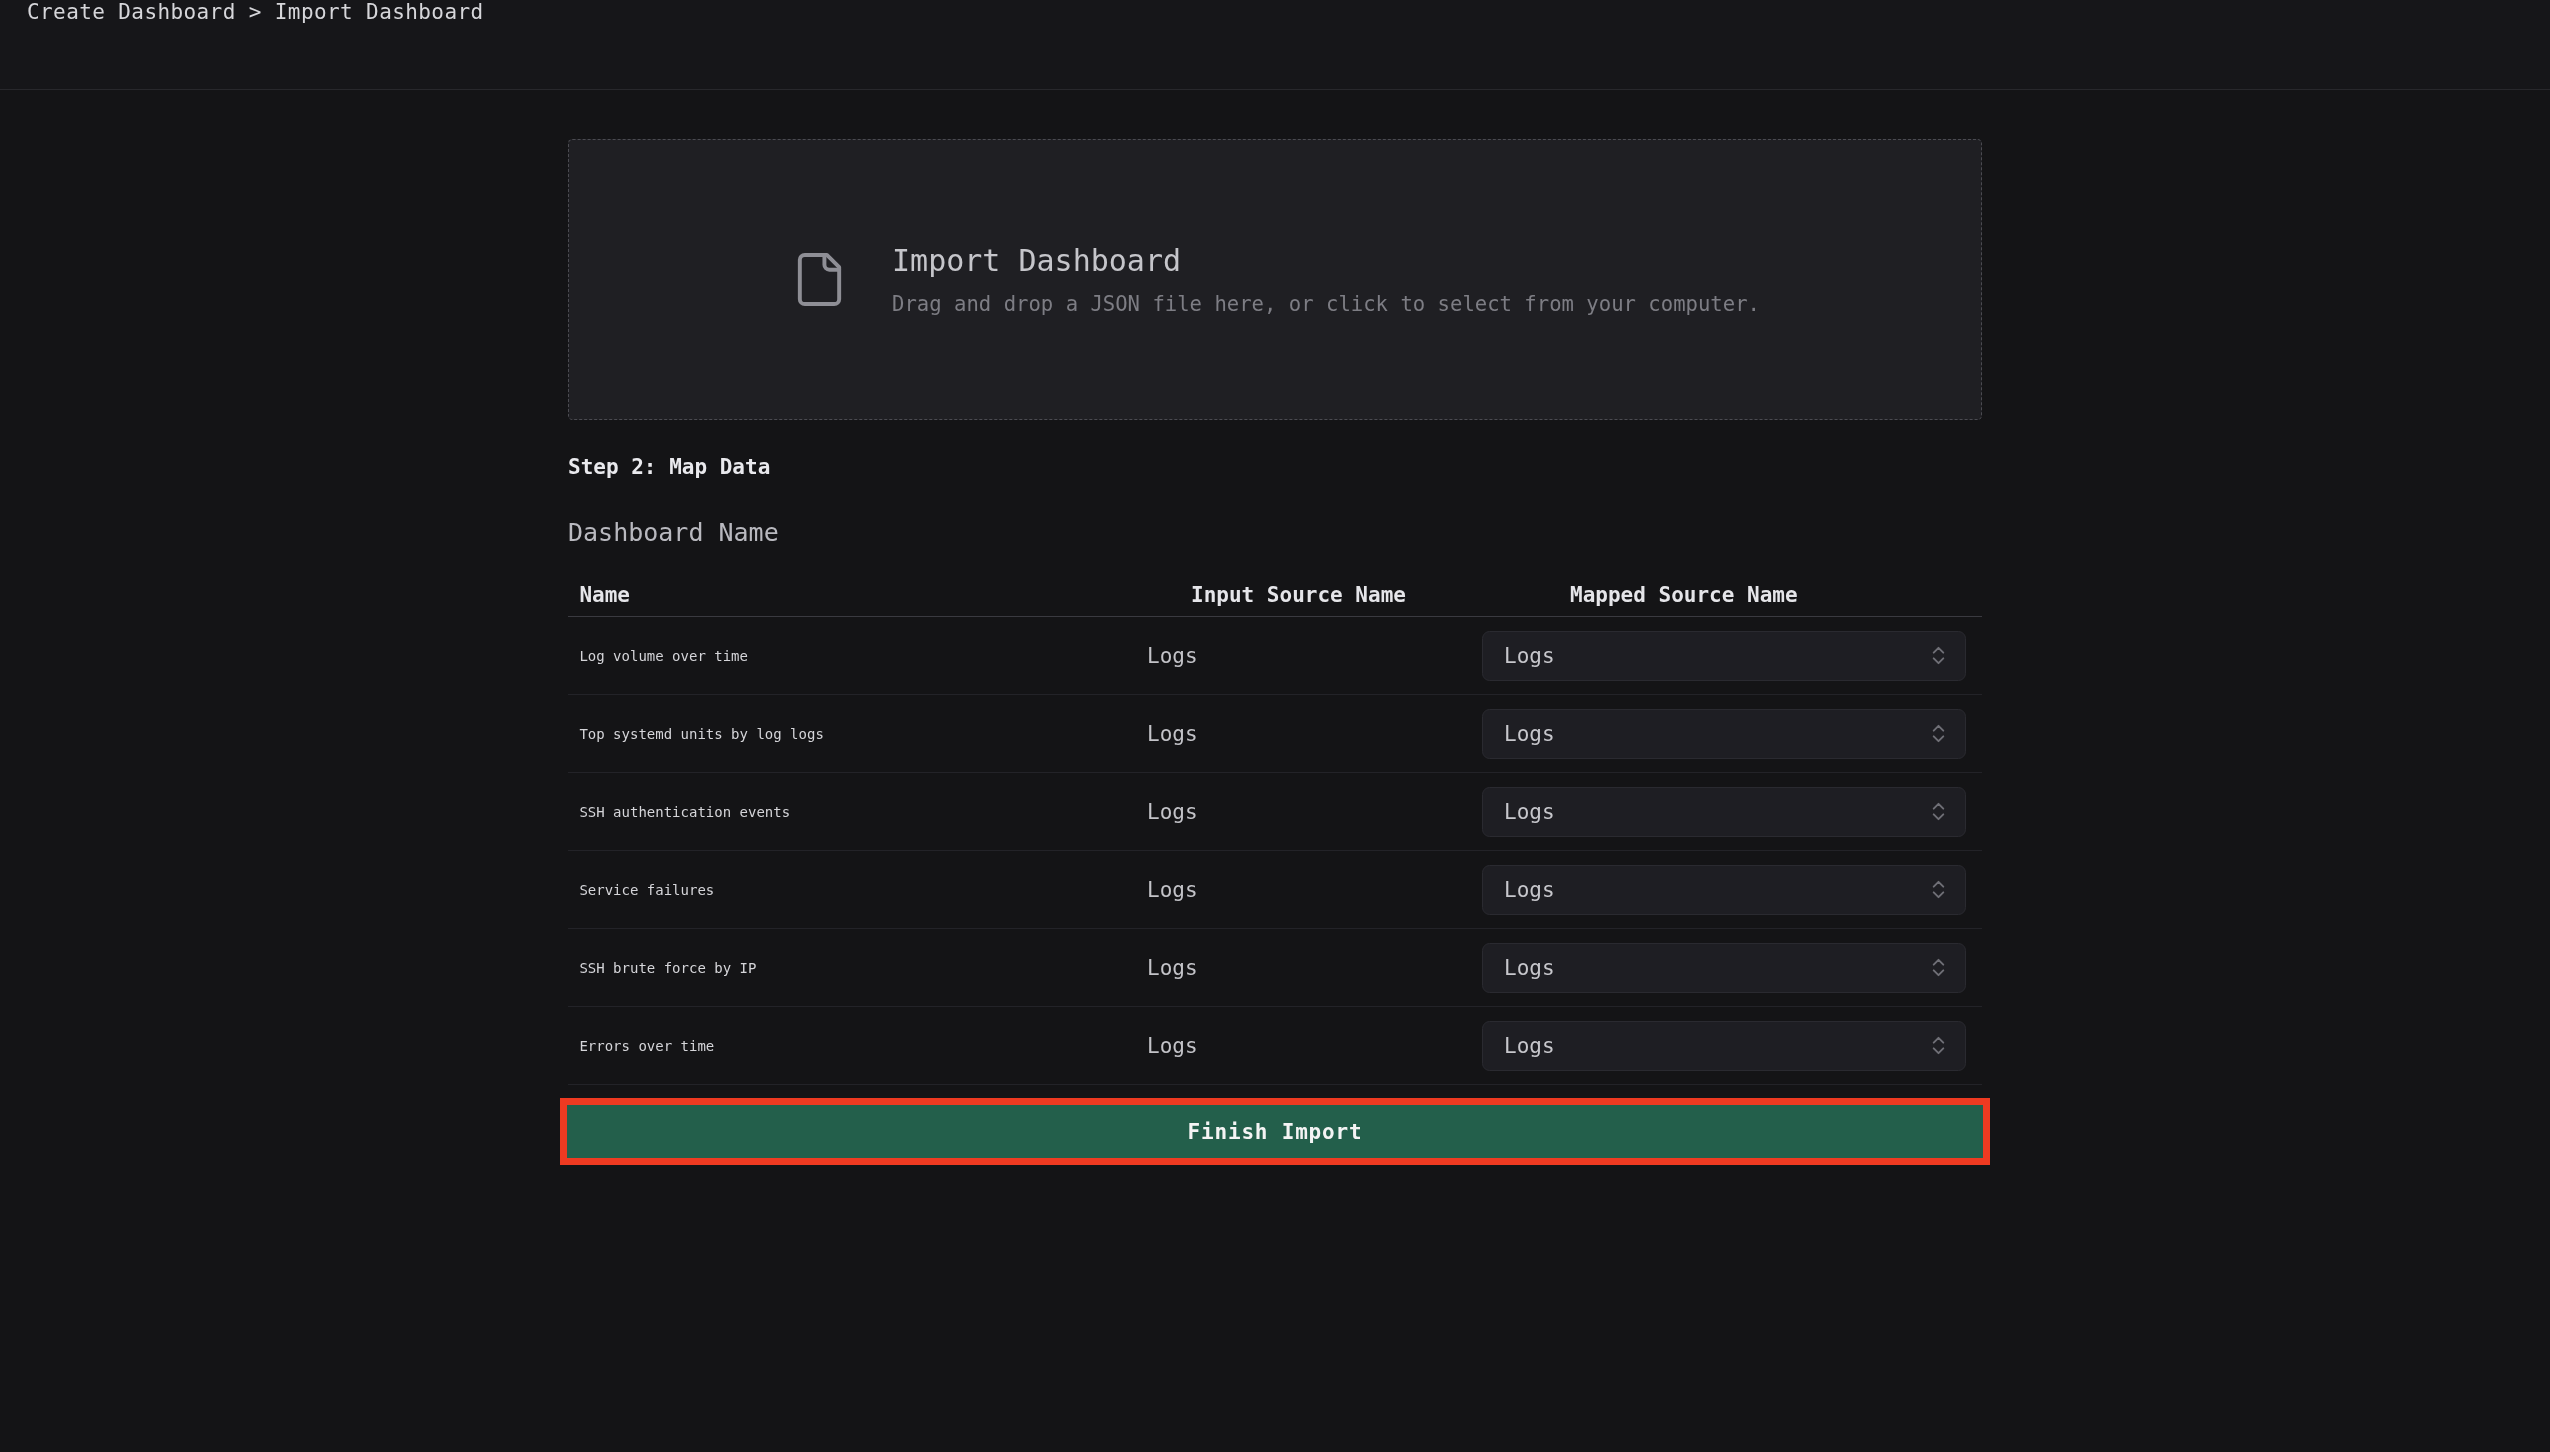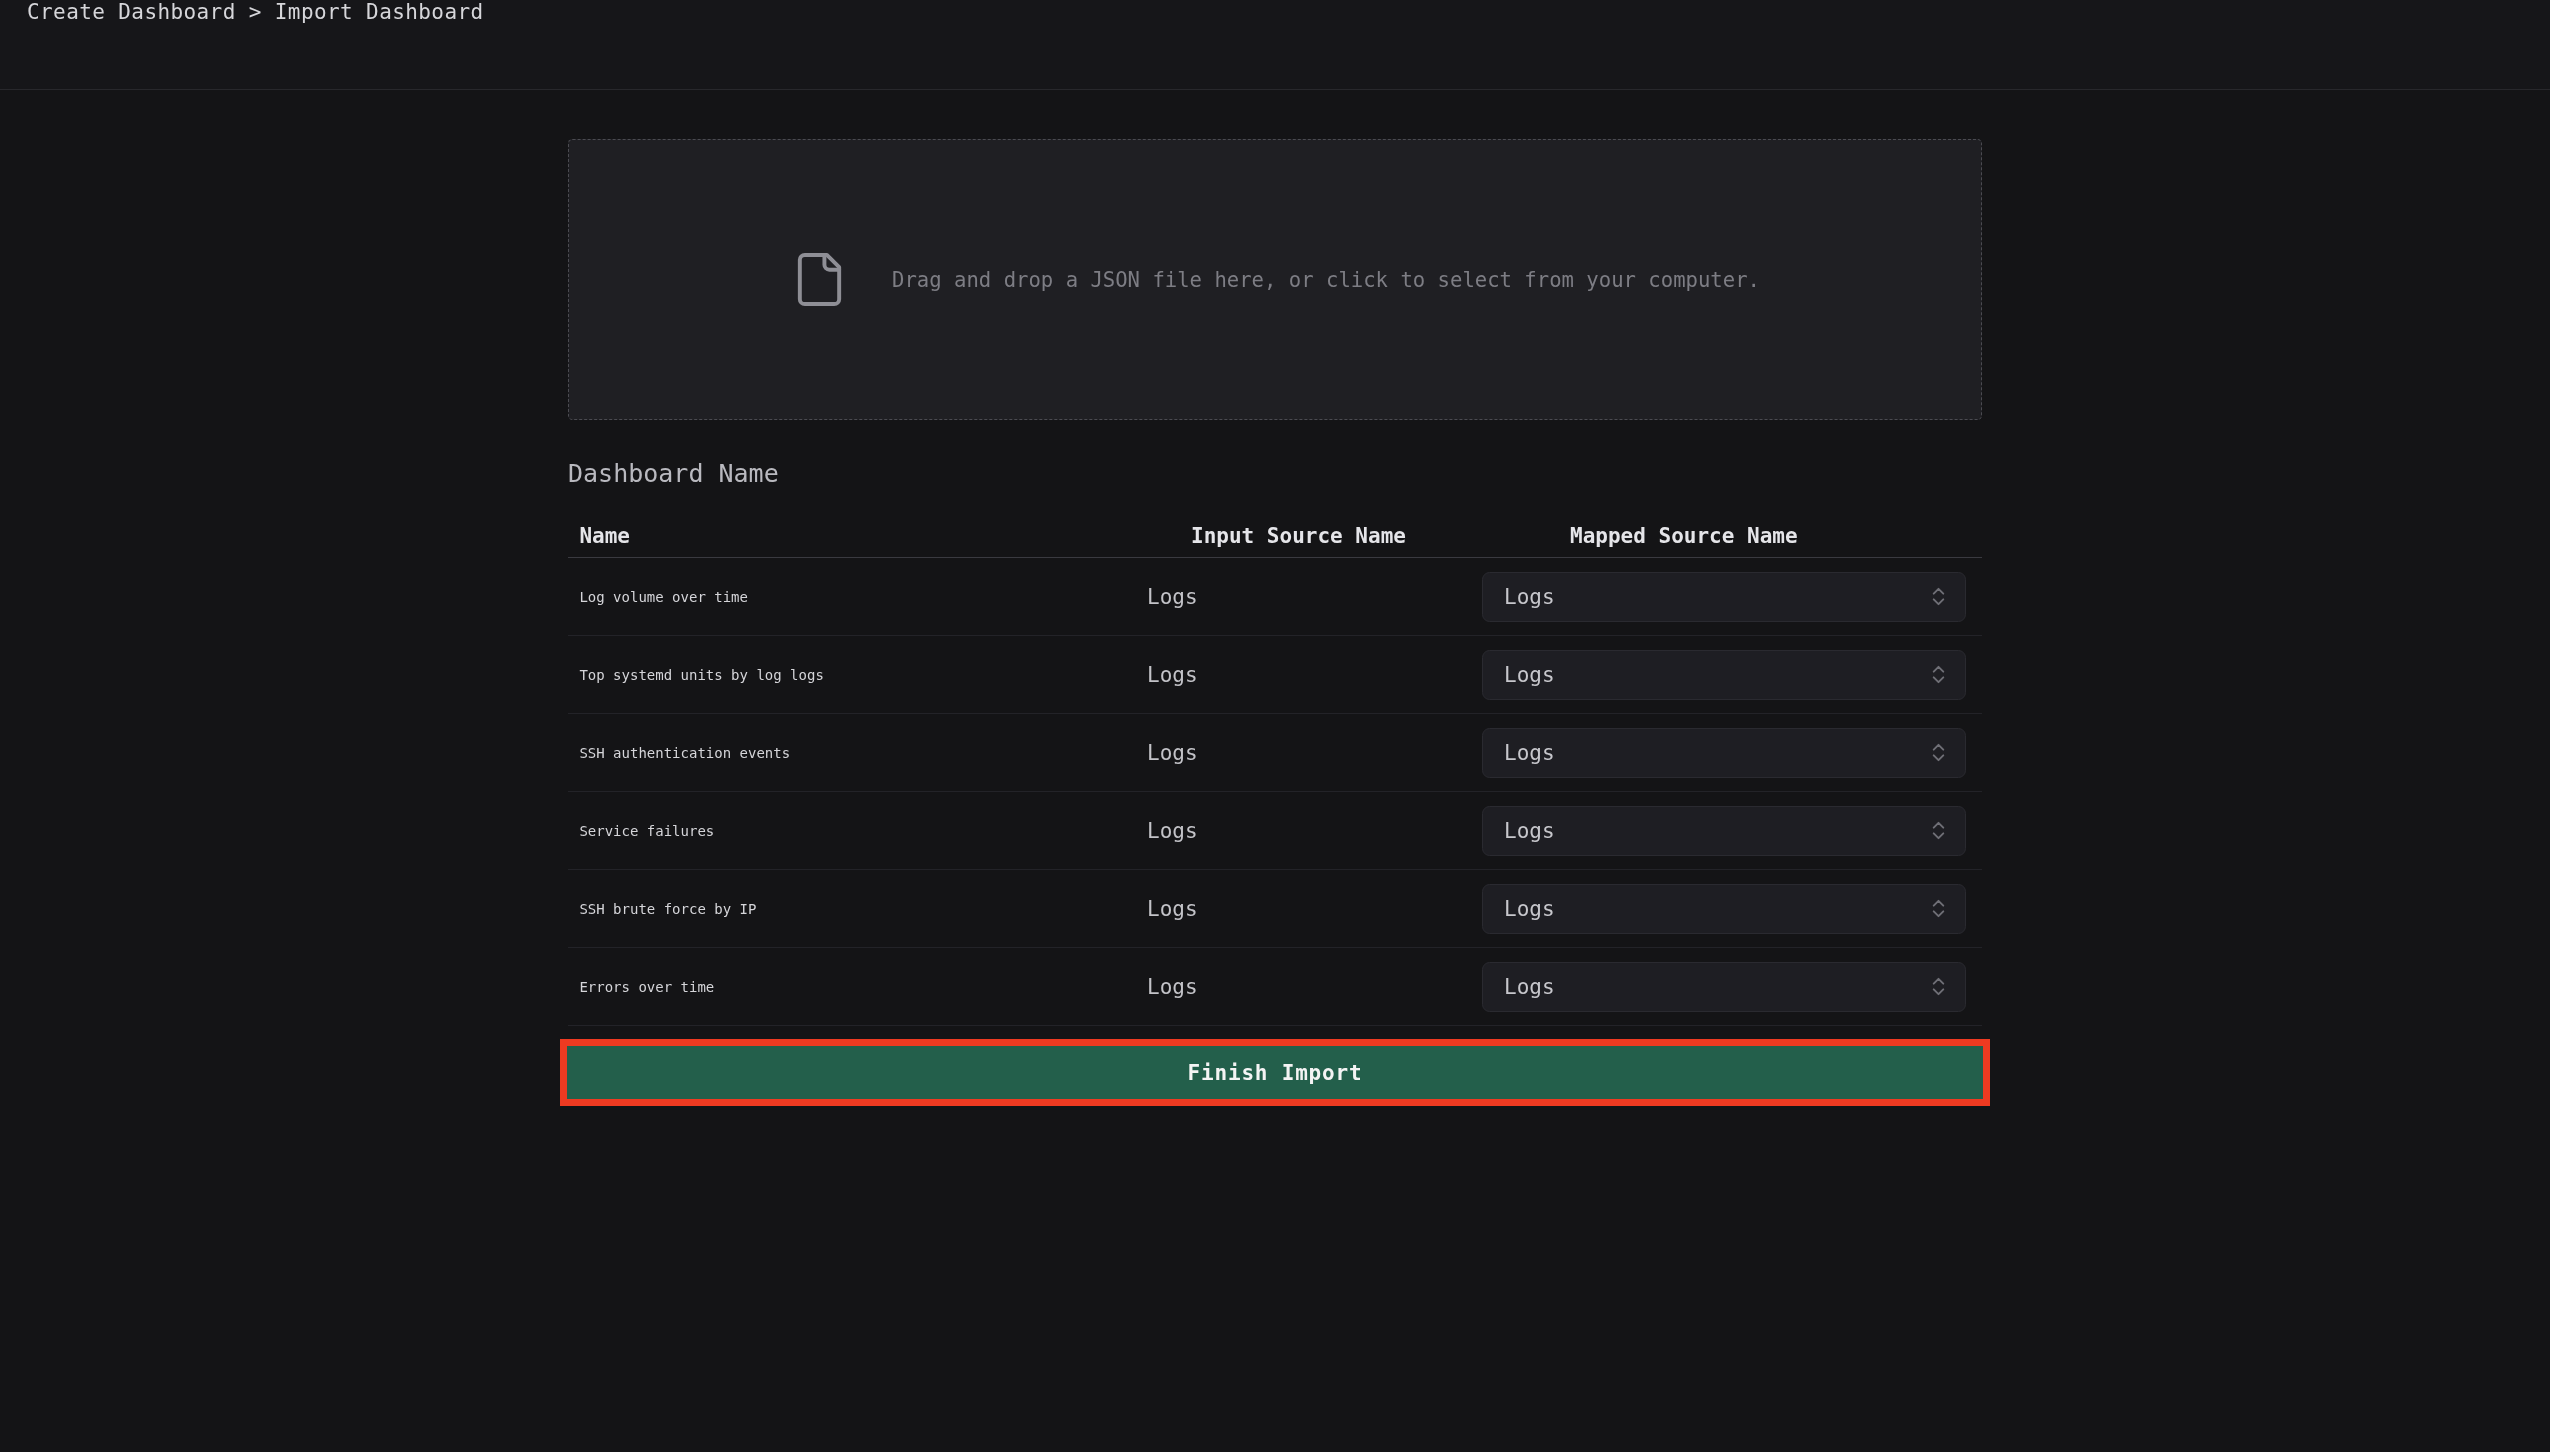--- a/index.html
+++ b/index.html
@@ -83,24 +83,26 @@
 </div>
 
 <div class="content">
 
   <div class="dropzone">
     <svg class="file-icon" width="59" height="73" viewBox="0 0 24 24" fill="none" stroke="#8e8e95" stroke-width="1.6" stroke-linecap="round" stroke-linejoin="round">
       <path d="M15 2H6a2 2 0 0 0-2 2v16a2 2 0 0 0 2 2h12a2 2 0 0 0 2-2V7Z"></path>
       <path d="M14 2v4a2 2 0 0 0 2 2h4"></path>
     </svg>
     <div>
+      <div class="drop-title">Import Dashboard</div>
       <div class="drop-subtitle">Drag and drop a JSON file here, or click to select from your computer.</div>
     </div>
   </div>
 
+  <div class="step-heading">Step 2: Map Data</div>
 
   <div class="field-label">Dashboard Name</div>
 
   <div class="map-table">
     <div class="trow thead">
       <div class="cell cell-name">Name</div>
       <div class="cell">Input Source Name</div>
       <div class="cell">Mapped Source Name</div>
     </div>
 

